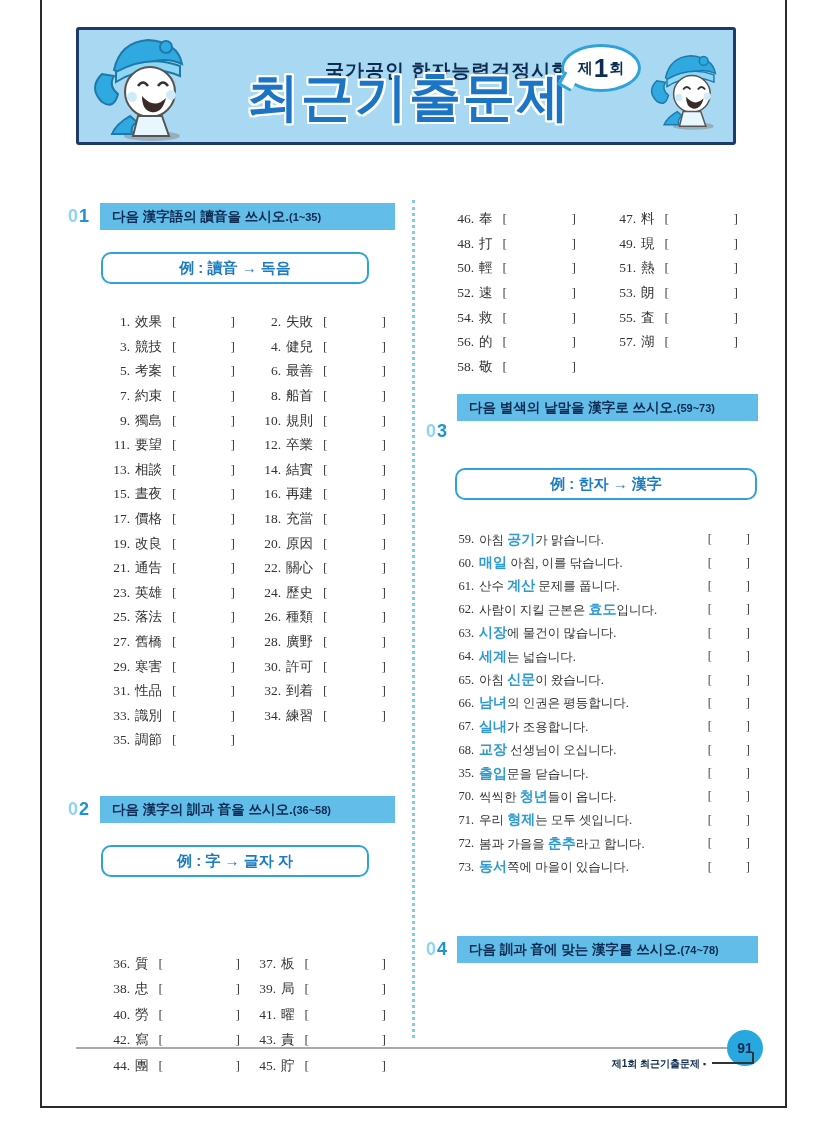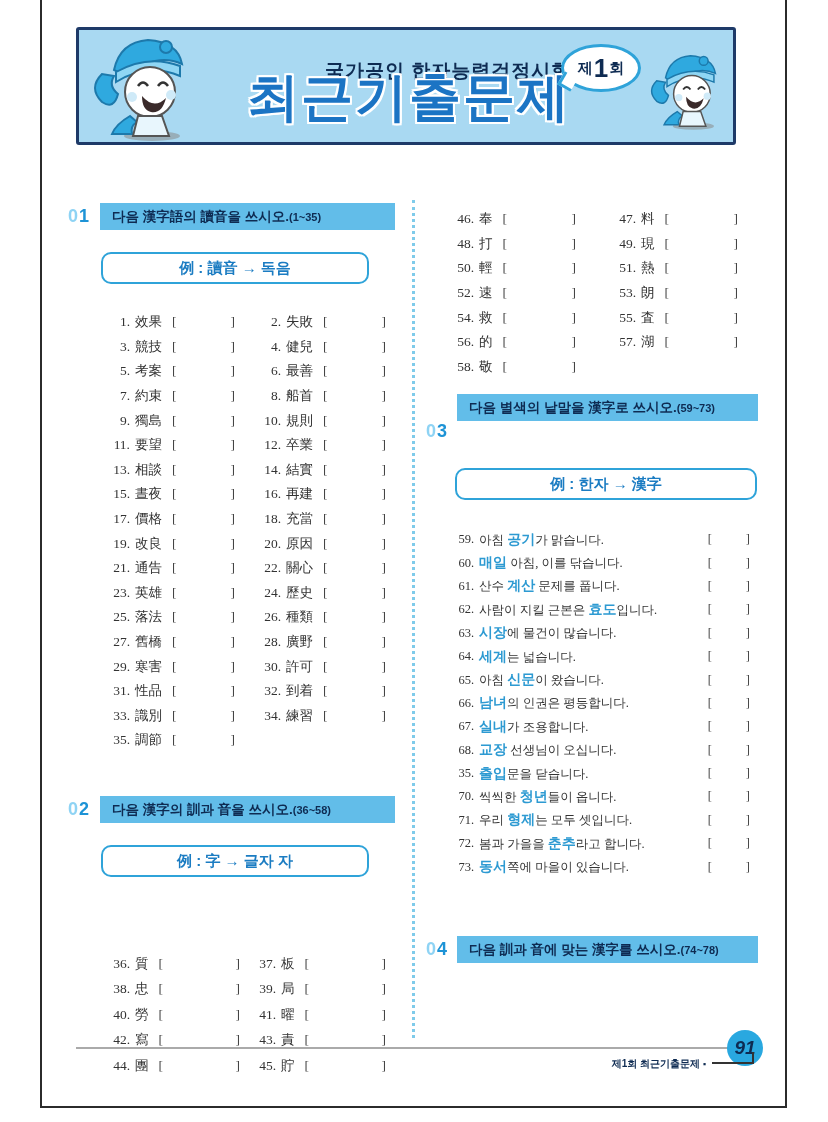--- a/index.html
+++ b/index.html
@@ -55,21 +55,21 @@
   .s-no{width:26px;text-align:right;margin-right:5px;}
   .s-text{white-space:pre;}
   .s-hl{color:var(--c-highlight,#2D9AD2);font-weight:bold;font-size:14px;
         font-family:"Liberation Sans",sans-serif;}
   .s-brgroup{margin-left:auto;display:flex;align-items:center;}
   .s-brgap{display:inline-block;width:34px;}
   
   .footer-line{position:absolute;left:76px;top:1047px;width:652px;height:2px;background:#aaa;}
   .page-circle{position:absolute;left:727px;top:1030px;width:36px;height:36px;border-radius:50%;
                background:var(--c-page-circle,#29A8E0);display:flex;align-items:center;justify-content:center;
-               color:var(--c-bar-text,#0E2B52);font-weight:bold;font-size:19px;font-style:italic;}
+               color:var(--c-bar-text,#0E2B52);font-weight:bold;font-size:14px;}
   .footer-caption{position:absolute;left:550px;top:1057px;width:156px;text-align:right;
                font-size:10px;font-weight:bold;color:var(--c-bar-text,#0E2B52);}
   .footer-caption .dot{font-size:9px;}
   .footer-connector{position:absolute;left:712px;top:1052px;width:40px;height:10px;
                border-right:2px solid #333;border-bottom:2px solid #333;}
 </style>
 </head>
 <body>
 
 <div class="screen">

